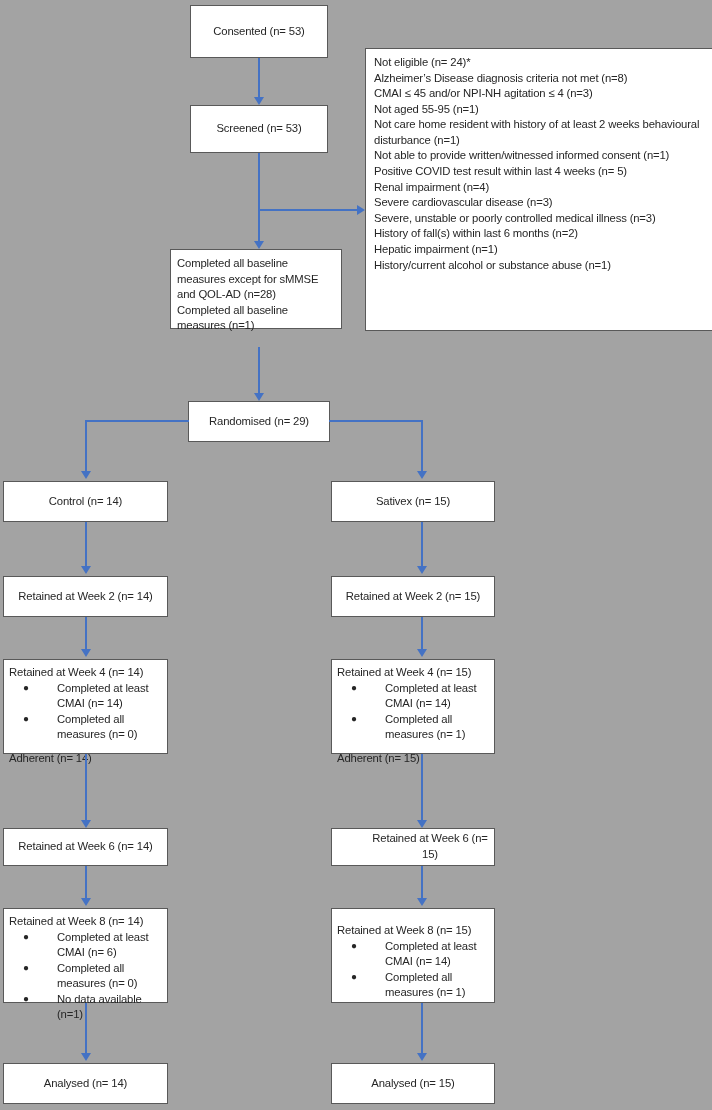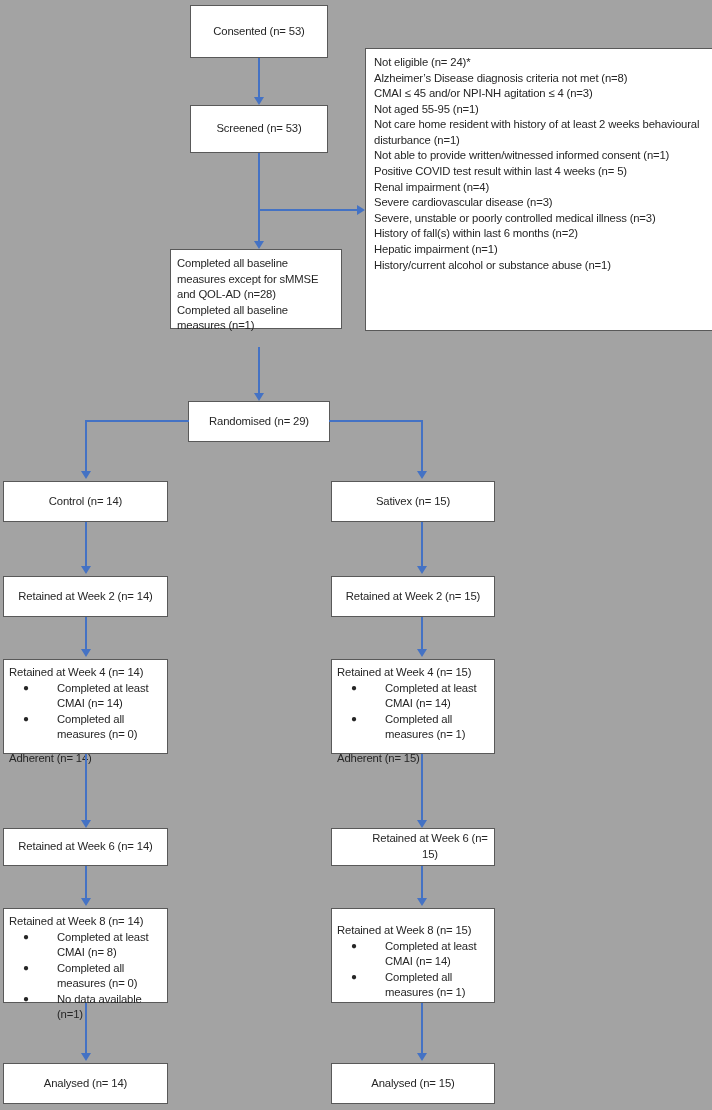--- a/index.html
+++ b/index.html
@@ -184,21 +184,21 @@
   </div>
 
   <div class="vline" style="left:85px; top:866px; height:34px;"></div>
   <div class="arrow-down" style="left:80.6px; top:898px;"></div>
 
   <div class="box leftalign" style="left:3px; top:908px; width:165px; height:95px; padding:5px 4px 0 5px;">
     <span class="line">Retained at Week 8 (n= 14)</span>
     <ul class="bullets">
       <li>
         <span class="bul">●</span>
-        <span>Completed at least CMAI (n= 8)</span>
+        <span>Completed at least CMAI (n= 6)</span>
       </li>
       <li>
         <span class="bul">●</span>
         <span>Completed all measures (n= 0)</span>
       </li>
       <li>
         <span class="bul">●</span>
         <span>No data available (n=1)</span>
       </li>
     </ul>

